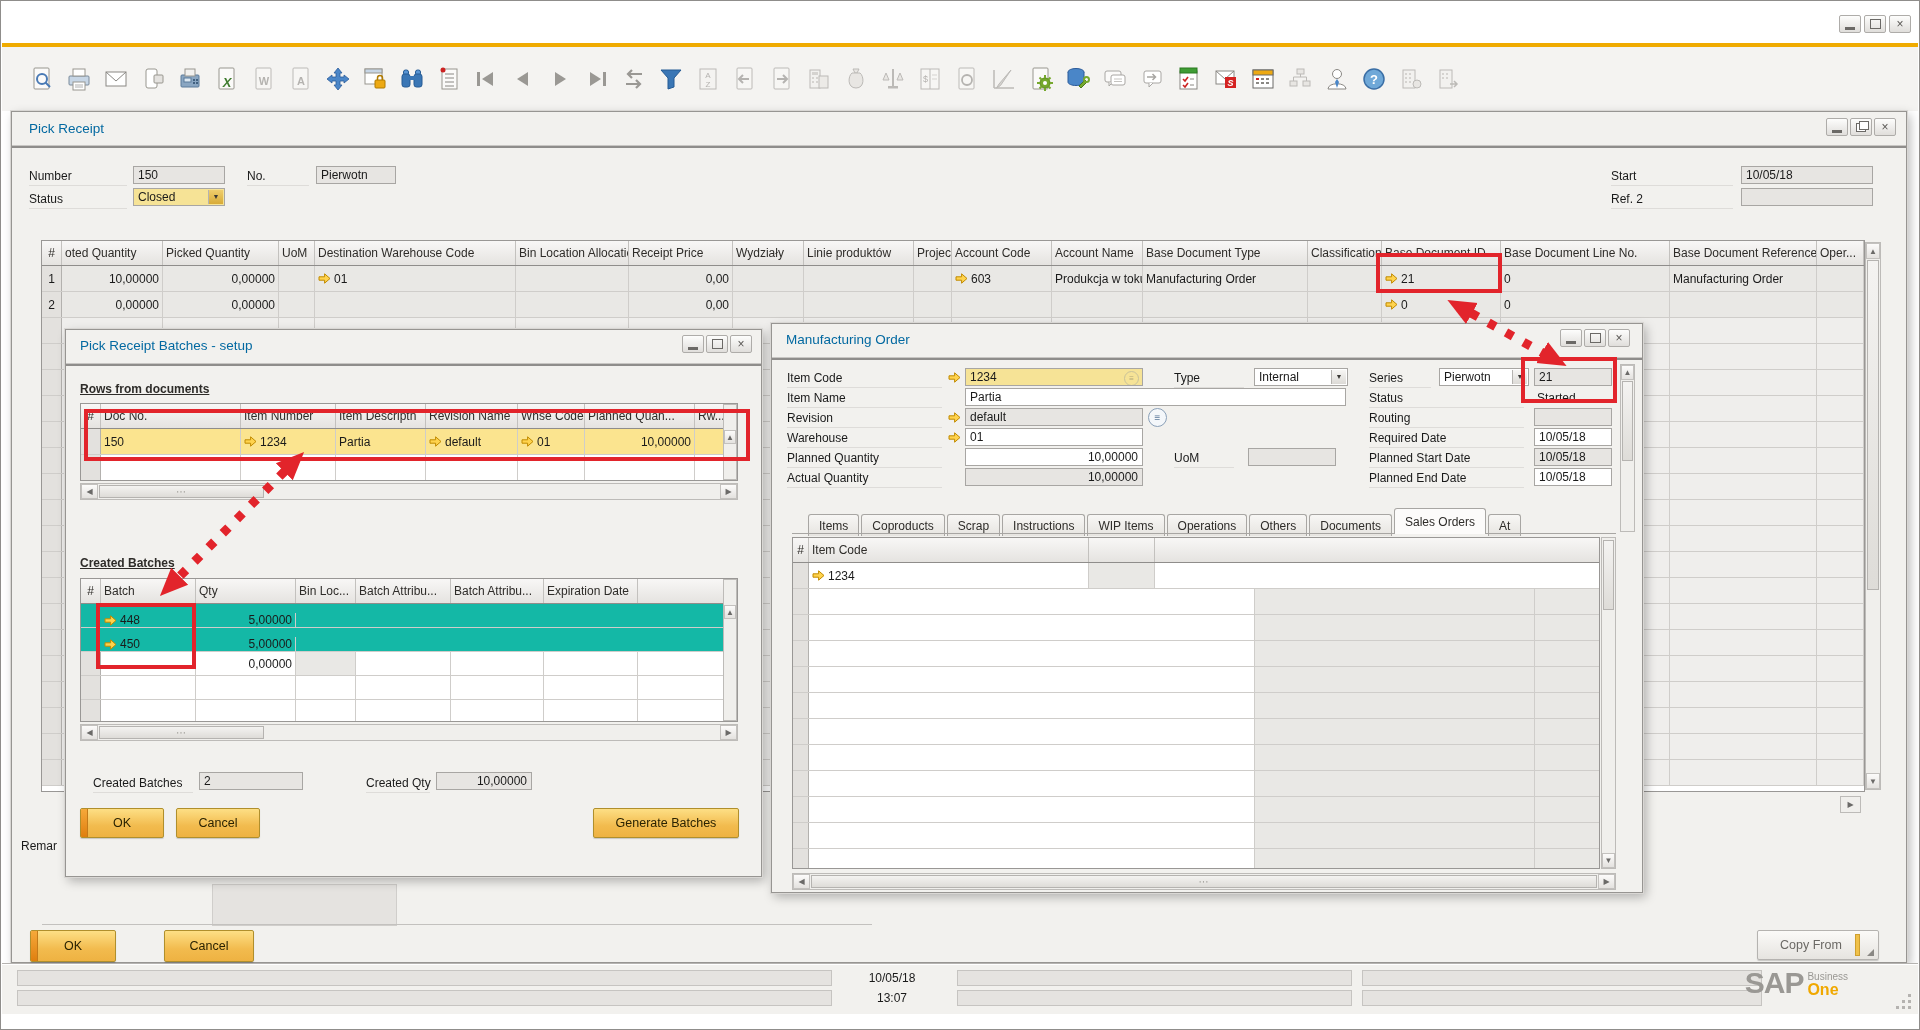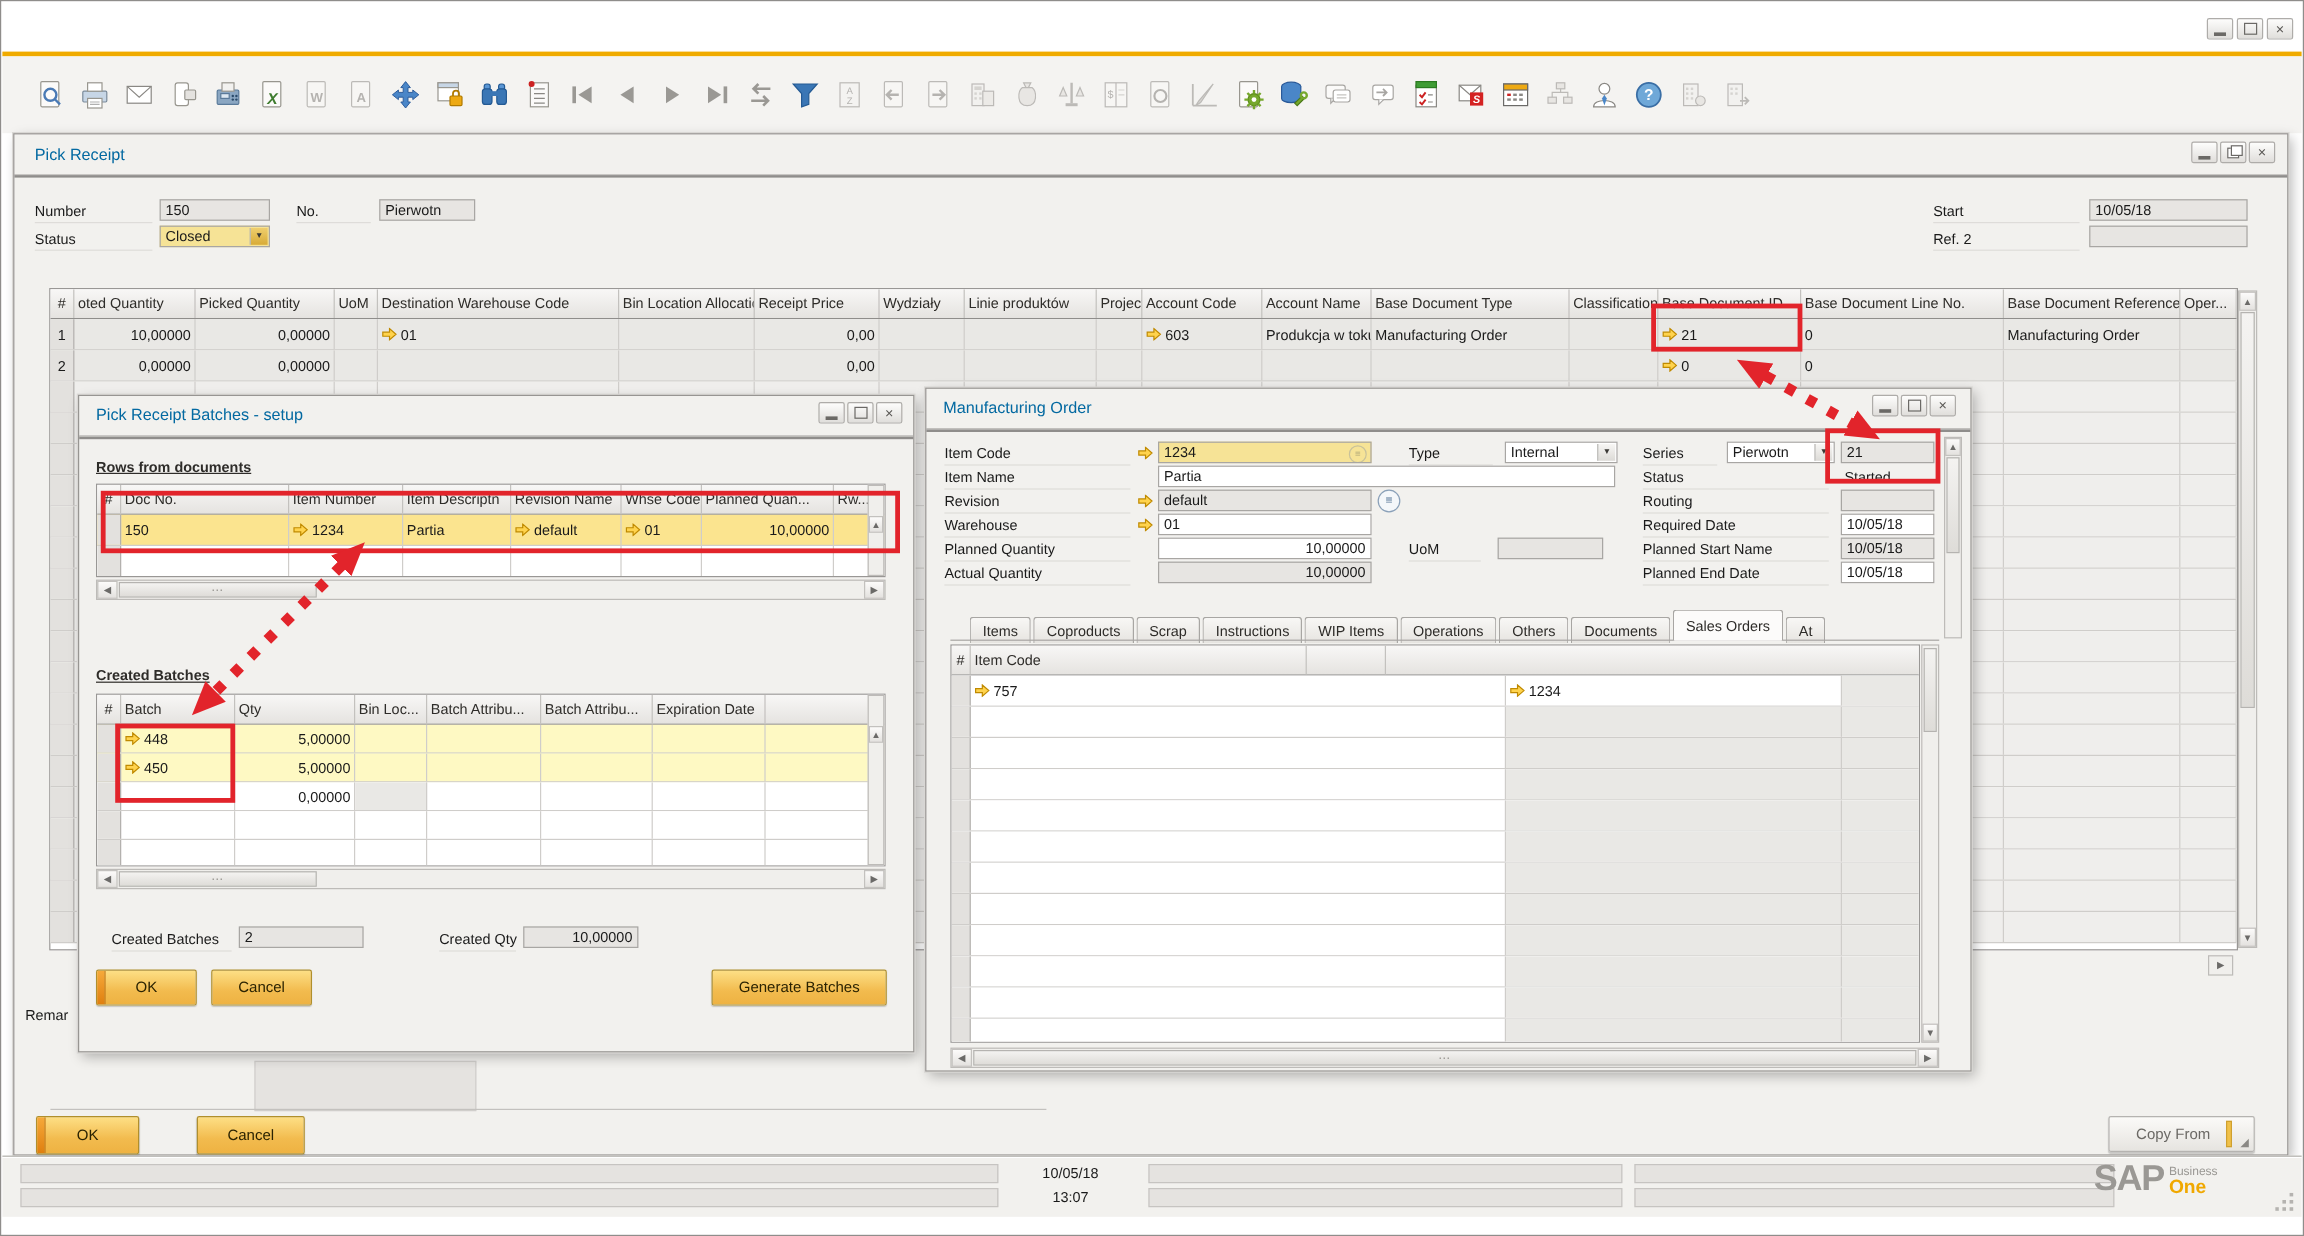--- a/index.html
+++ b/index.html
@@ -41,21 +41,21 @@
   .hc.c0{text-align:center;padding-left:0;padding-right:0;}
   .gr{display:flex;border-bottom:1px solid #cfcdca;box-sizing:border-box;}
   .gc{border-right:1px solid #cfcdca;padding:0 3px;box-sizing:border-box;white-space:nowrap;overflow:hidden;display:flex;align-items:center;gap:3px;flex:none;color:#1a1a1a;}
   .gc i{font-style:normal;}
   .gc.ra{justify-content:flex-end;}
   .gc.c0{background:#e3e1de;border-right:1px solid #b3b1ae;justify-content:center;padding:0;}
   #pr-table .gr{background:#e9e8e5;}
   #pr-table .gr.re{background:#efeeec;}
   #rows-grid .gr.r0{background:#fbe48f;}
   #rows-grid .gr.re{background:#fff;}
-  #batches-grid .gr.r0,#batches-grid .gr.r1{background:#fef9c3;}
+  #batches-grid .gr.r0,#batches-grid .gr.r1{background:#14b8a6;align-items:flex-end;}
   #batches-grid .gr.r2,#batches-grid .gr.re{background:#fff;}
   #batches-grid .gr.r2 .gc.c3{background:#e9e8e5;}
   #sales-grid .gr{background:#fff;}
   #sales-grid .gr .gc.c3{background:#e9e8e5;}
   #sales-grid .gr.re .gc.c2{background:#e9e8e5;}
   
   .sb{position:absolute;background:#f0efec;border:1px solid #bdbbb8;box-sizing:border-box;}
   .sb .ar{position:absolute;display:flex;align-items:center;justify-content:center;font-size:8px;color:#6b6a68;background:linear-gradient(#fcfbfa,#e4e2df);border:1px solid #c3c1be;box-sizing:border-box;}
   .sb .thumb{position:absolute;background:linear-gradient(#f4f3f1,#dedcd8);border:1px solid #b5b3b0;box-sizing:border-box;}
   .sb .thumb.dots{display:flex;align-items:center;justify-content:center;color:#97958f;font-size:10px;letter-spacing:1px;}
@@ -1092,45 +1092,39 @@
         </svg>
       </span>
     <div class="fld white" style="left:193px;top:104px;width:178px;">01</div>
     <div class="lbl u" style="left:597px;top:107px;width:155px;">Required Date</div>
     <div class="fld white" style="left:762px;top:104px;width:78px;">10/05/18</div>
 
     <div class="lbl u" style="left:15px;top:127px;width:155px;">Planned Quantity</div>
     <div class="fld white right" style="left:193px;top:124px;width:178px;">10,00000</div>
     <div class="lbl u" style="left:402px;top:127px;width:60px;">UoM</div>
     <div class="fld" style="left:476px;top:124px;width:88px;"></div>
-    <div class="lbl u" style="left:597px;top:127px;width:155px;">Planned Start Name</div>
+    <div class="lbl u" style="left:597px;top:127px;width:155px;">Planned Start Date</div>
     <div class="fld" style="left:762px;top:124px;width:78px;">10/05/18</div>
 
     <div class="lbl u" style="left:15px;top:147px;width:155px;">Actual Quantity</div>
     <div class="fld right" style="left:193px;top:144px;width:178px;">10,00000</div>
     <div class="lbl u" style="left:597px;top:147px;width:155px;">Planned End Date</div>
     <div class="fld white" style="left:762px;top:144px;width:78px;">10/05/18</div>
 
     <div id="mo-tabs" style="position:absolute;left:36px;top:184px;right:30px;height:26px;white-space:nowrap;"><span class="tab">Items</span><span class="tab">Coproducts</span><span class="tab">Scrap</span><span class="tab">Instructions</span><span class="tab">WIP Items</span><span class="tab">Operations</span><span class="tab">Others</span><span class="tab">Documents</span><span class="tab active">Sales Orders</span><span class="tab">At</span></div>
     <div style="position:absolute;left:20px;top:209px;right:26px;height:1px;background:#a8a6a3;"></div>
 
     <div class="grid" id="sales-grid" style="left:20px;top:213px;width:808px;height:332px;">
         <div class="gh">
           <span class="hc c0" style="width: 16px;">#</span>
           <span class="hc c2" style="width: 280px;">Item Code</span>
           <span class="hc c3" style="width: 66px;"></span>
         </div>
         <div class="gr r0" style="height: 26px;">
           <span class="gc c0" style="width: 16px;"></span>
-          <span class="gc c1" style="width: 446px;">
-            <svg class="lar" width="13" height="11" viewBox="0 0 13 11">
-              <path d="M1 3.8 H6.6 V0.8 L12 5.5 L6.6 10.2 V7.2 H1 Z" fill="#ffd34d" stroke="#c08a00" stroke-width="1"></path>
-            </svg>
-            <i>757</i>
-          </span>
           <span class="gc c2" style="width: 280px;">
             <svg class="lar" width="13" height="11" viewBox="0 0 13 11">
               <path d="M1 3.8 H6.6 V0.8 L12 5.5 L6.6 10.2 V7.2 H1 Z" fill="#ffd34d" stroke="#c08a00" stroke-width="1"></path>
             </svg>
             <i>1234</i>
           </span>
           <span class="gc c3" style="width: 66px;"></span>
         </div>
         <div class="gr re" style="height: 26px;">
           <span class="gc c0" style="width: 16px;"></span>

